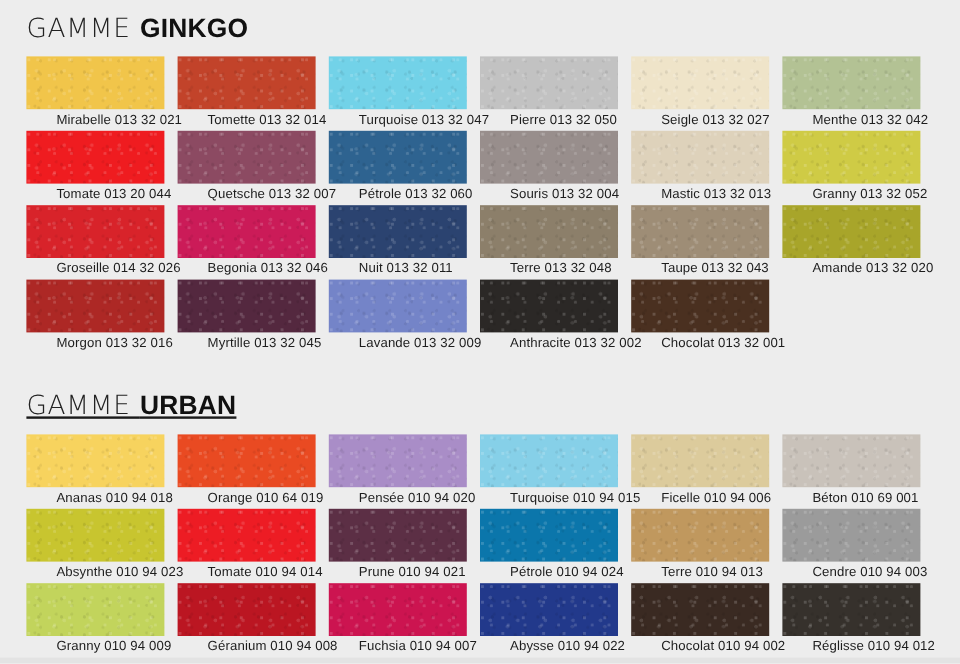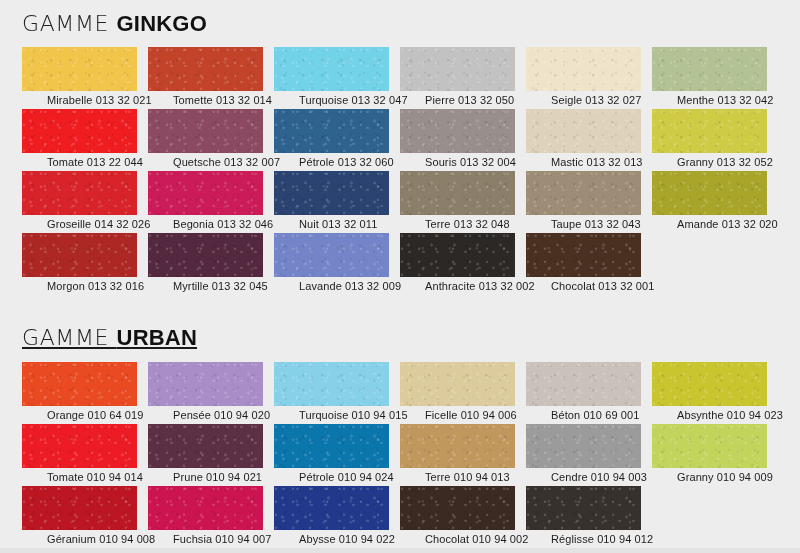--- a/index.html
+++ b/index.html
@@ -132,21 +132,21 @@
       <div class="swatch-cell">
         <div class="swatch-chip" style="background-color: rgb(239, 228, 201);"></div>
         <div class="swatch-label">Seigle 013 32 027</div>
       </div>
       <div class="swatch-cell">
         <div class="swatch-chip" style="background-color: rgb(179, 194, 148);"></div>
         <div class="swatch-label">Menthe 013 32 042</div>
       </div>
       <div class="swatch-cell">
         <div class="swatch-chip" style="background-color: rgb(239, 28, 32);"></div>
-        <div class="swatch-label">Tomate 013 22 044</div>
+        <div class="swatch-label">Tomate 013 20 044</div>
       </div>
       <div class="swatch-cell">
         <div class="swatch-chip" style="background-color: rgb(140, 74, 98);"></div>
         <div class="swatch-label">Quetsche 013 32 007</div>
       </div>
       <div class="swatch-cell">
         <div class="swatch-chip" style="background-color: rgb(46, 99, 144);"></div>
         <div class="swatch-label">Pétrole 013 32 060</div>
       </div>
       <div class="swatch-cell">
@@ -205,20 +205,24 @@
         <div class="swatch-chip" style="background-color: rgb(74, 48, 32);"></div>
         <div class="swatch-label">Chocolat 013 32 001</div>
       </div>
     </div>
 
   <div class="section-title" id="title-urban">
     <span class="light">GAMME </span><span class="bold">URBAN</span>
   </div>
   <div class="grid" id="grid-urban">
       <div class="swatch-cell">
+        <div class="swatch-chip" style="background-color: rgb(247, 211, 94);"></div>
+        <div class="swatch-label">Ananas 010 94 018</div>
+      </div>
+      <div class="swatch-cell">
         <div class="swatch-chip" style="background-color: rgb(233, 74, 34);"></div>
         <div class="swatch-label">Orange 010 64 019</div>
       </div>
       <div class="swatch-cell">
         <div class="swatch-chip" style="background-color: rgb(169, 141, 199);"></div>
         <div class="swatch-label">Pensée 010 94 020</div>
       </div>
       <div class="swatch-cell">
         <div class="swatch-chip" style="background-color: rgb(134, 208, 232);"></div>
         <div class="swatch-label">Turquoise 010 94 015</div>

